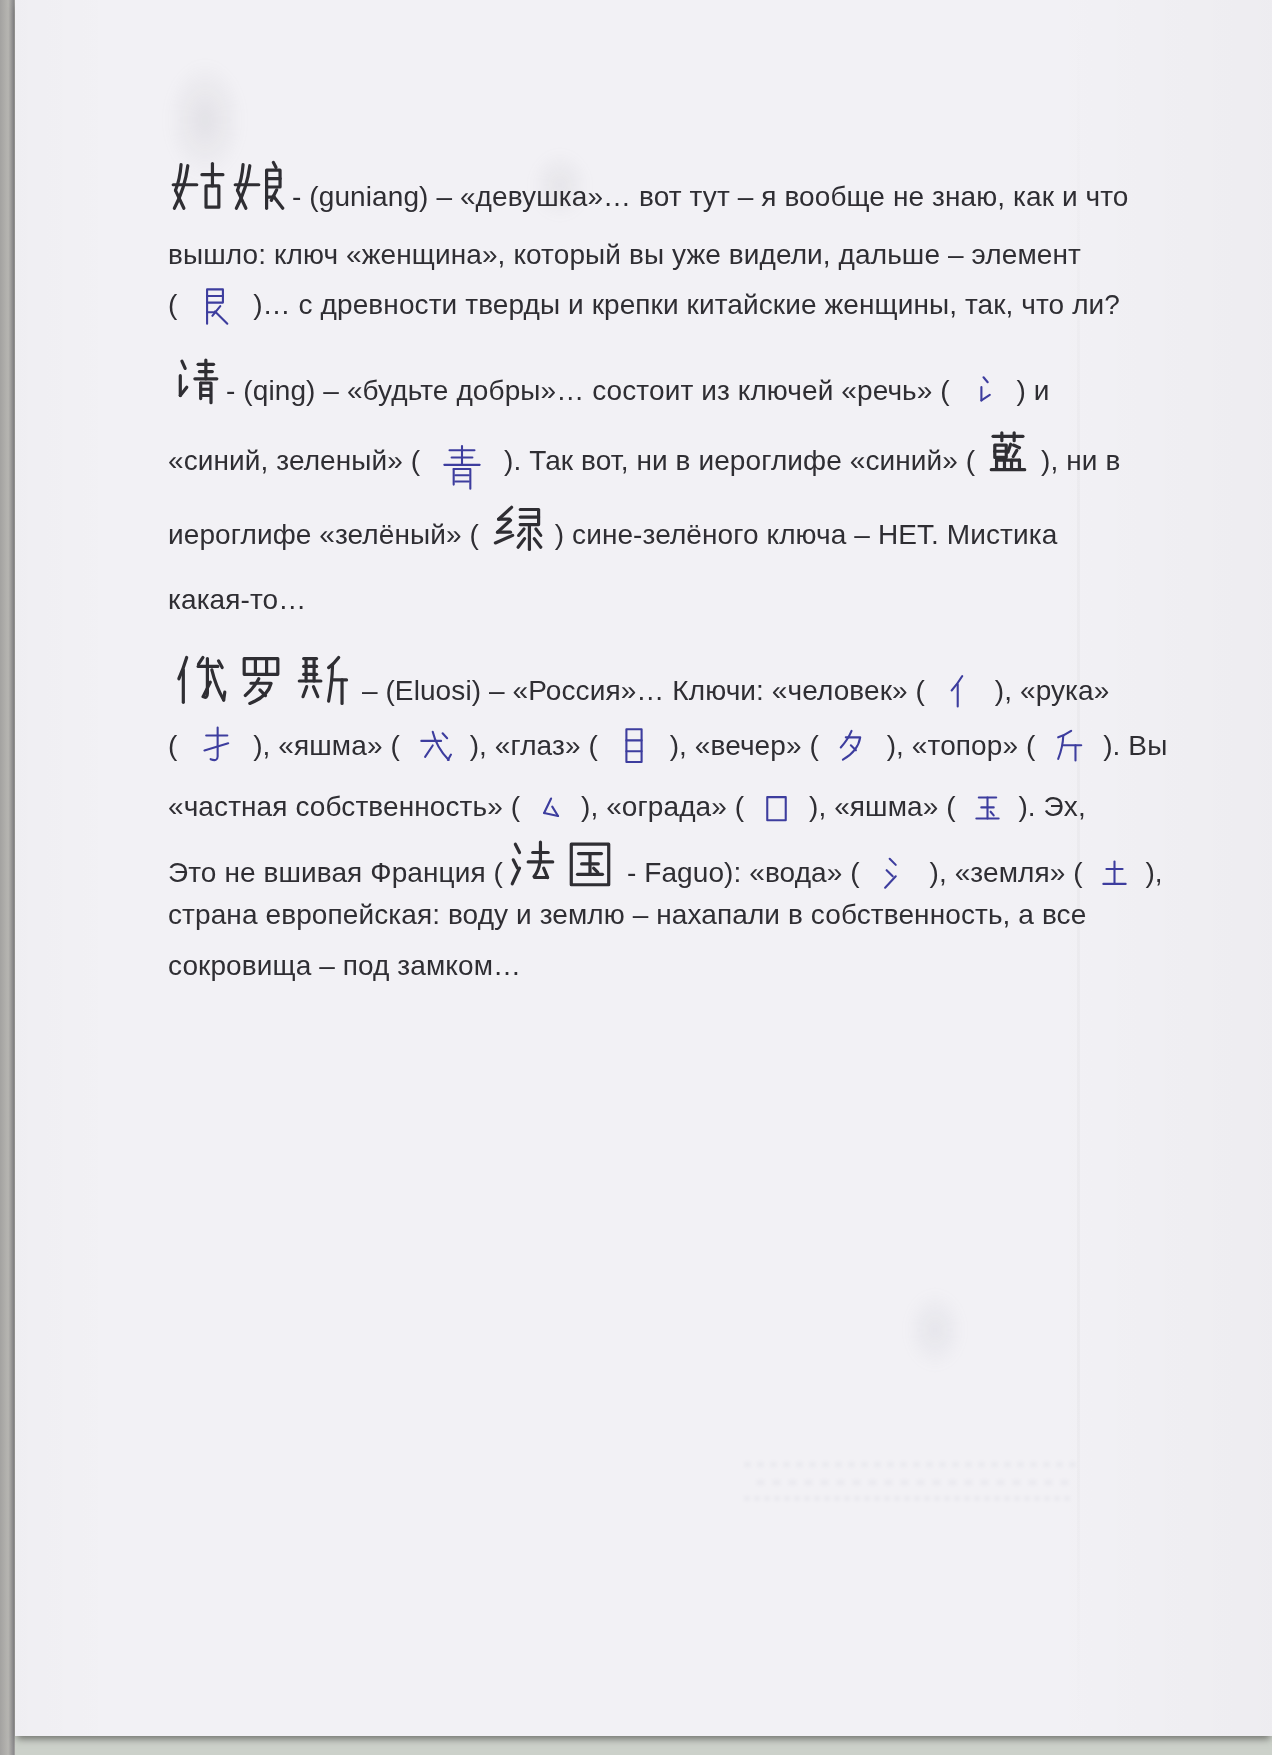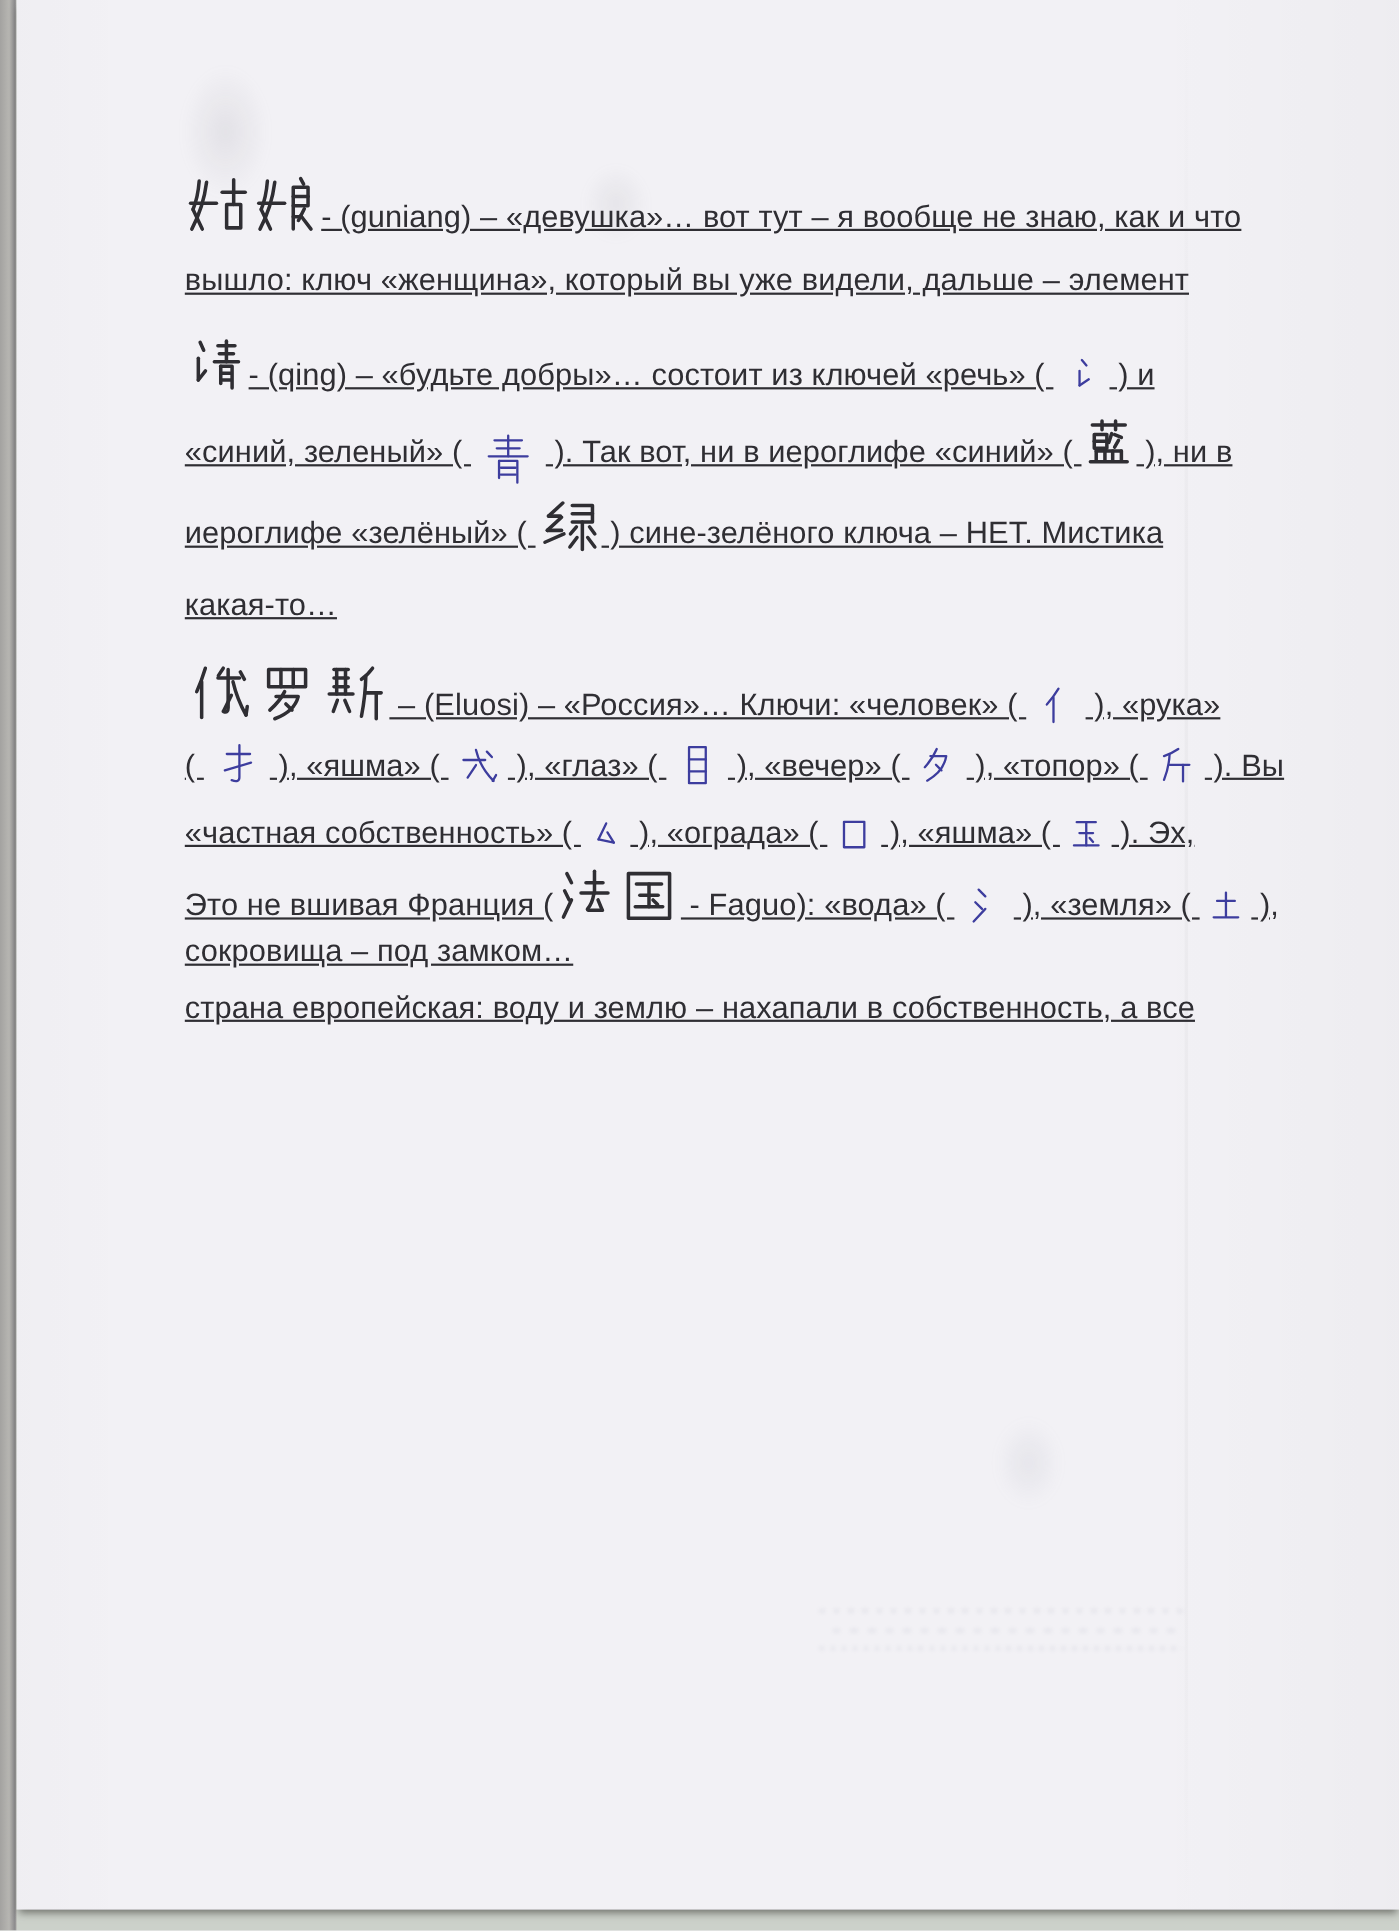--- a/index.html
+++ b/index.html
@@ -15,21 +15,20 @@
   .page{
     position:absolute;left:15px;top:0;width:1257px;height:1736px;
     background:
       linear-gradient(90deg, rgba(0,0,0,0.012) 0%, rgba(0,0,0,0) 8%, rgba(0,0,0,0) 82%, rgba(0,0,0,0.02) 100%),
       #f2f1f5;
     box-shadow:0 5px 7px -2px rgba(55,55,50,0.6);
   }
   .doc{
     position:absolute;left:153px;top:158px;right:60px;
     color:var(--ink,#2f2e33);
-    text-decoration:underline;
   }
   .line{white-space:nowrap;font-size:28px;letter-spacing:0.1px;}
   .ru{vertical-align:baseline;}
   svg.g{fill:none;stroke-linecap:round;stroke-linejoin:round;display:inline-block;}
   svg.g-print path{stroke:var(--ink-print,#2f2e33);stroke-width:3.2px;vector-effect:non-scaling-stroke;}
   svg.g-hand  path{stroke:var(--ink-hand,#3d3d9e);stroke-width:2.1px;vector-effect:non-scaling-stroke;}
   svg.g-print{margin:0 3px;}
   svg.g-hand{margin:0 8px;}
 
   
@@ -102,20 +101,29 @@
               <path d="M50 6 L58 15"></path>
               <path d="M30 20 H70 V50 H30 Z"></path>
               <path d="M30 35 H70"></path>
               <path d="M30 50 V88"></path>
               <path d="M30 68 H52"></path>
               <path d="M60 55 L44 74"></path>
               <path d="M50 66 L78 88"></path>
             </g>
           </svg><span class="ru">- (guniang) – «девушка»… вот тут – я вообще не знаю, как и что</span></div>
         <div class="line"><span class="ru">вышло: ключ «женщина», который вы уже видели, дальше – элемент</span></div>
+        <div class="line"><span class="ru">( </span><svg viewBox="0 0 100 100" width="44" height="46" class="g g-hand" style="vertical-align: -16px;">
+            <title>艮</title>
+            <path d="M32 10 H68 V40 H32 Z"></path>
+            <path d="M32 25 H68"></path>
+            <path d="M32 40 V88"></path>
+            <path d="M32 62 H52"></path>
+            <path d="M62 48 L44 70"></path>
+            <path d="M50 60 L78 88"></path>
+          </svg><span class="ru"> )… с древности тверды и крепки китайские женщины, так, что ли?</span></div>
       </div>
       <div data-para="p2">
         <div class="line"><svg viewBox="0 0 100 100" width="52" height="54" class="g g-print" style="vertical-align: -10px;">
             <title>请</title>
             <g transform="translate(-5 0) scale(0.52 1)">
               <path d="M50 8 L62 22"></path>
               <path d="M44 36 V74"></path>
               <path d="M44 74 L68 58"></path>
             </g>
             <g transform="translate(36 0) scale(0.62 1)">
@@ -299,17 +307,17 @@
             <title>氵</title>
             <path d="M36 10 L52 26"></path>
             <path d="M28 40 L44 56"></path>
             <path d="M24 86 L52 56"></path>
           </svg><span class="ru"> ), «земля» ( </span><svg viewBox="0 0 100 100" width="31" height="32" class="g g-hand" style="vertical-align: -8px;">
             <title>土</title>
             <path d="M24 34 H76"></path>
             <path d="M50 10 V80"></path>
             <path d="M14 82 H86"></path>
           </svg><span class="ru"> ),</span></div>
+        <div class="line"><span class="ru">страна европейская: воду и землю – нахапали в собственность, а все</span></div>
         <div class="line"><span class="ru">сокровища – под замком…</span></div>
-        <div class="line"><span class="ru">страна европейская: воду и землю – нахапали в собственность, а все</span></div>
       </div>
     </main>
 </div>
 
 </body></html>

